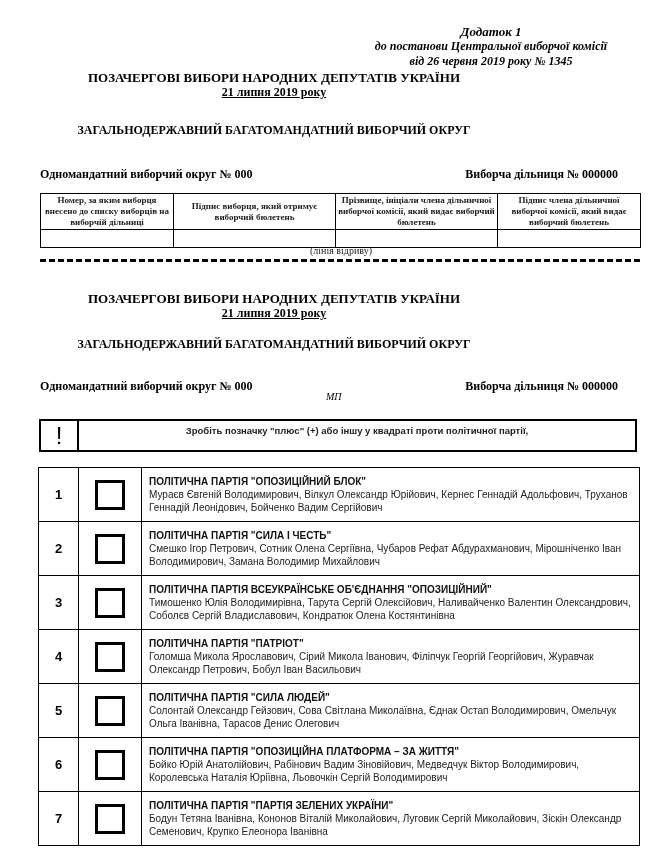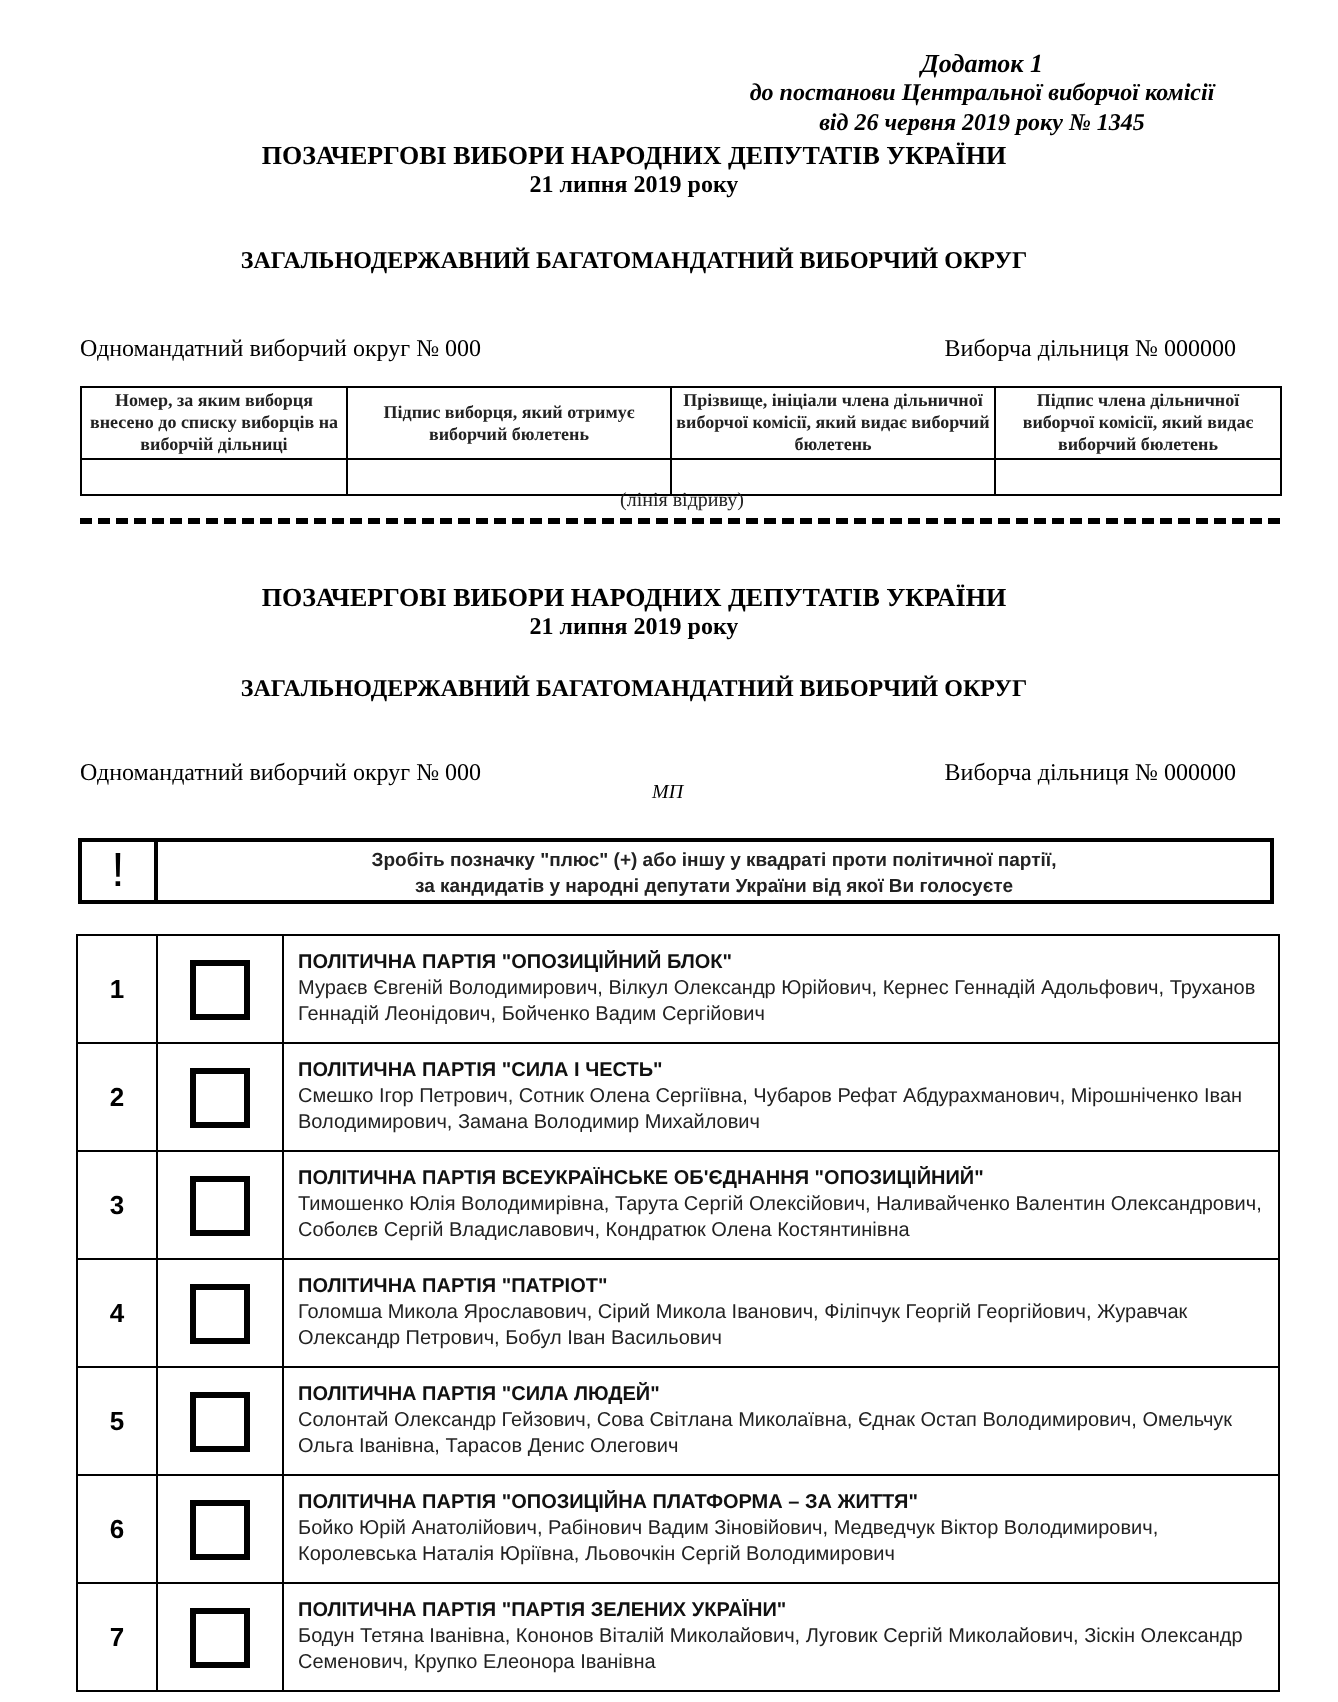--- a/index.html
+++ b/index.html
@@ -4,28 +4,28 @@
 <style>
   html, body { margin: 0; padding: 0; background: #ffffff; }
   body { width: 669px; height: 851px; position: relative; overflow: hidden; color: #000; }
   .serif { font-family: "Liberation Serif", "DejaVu Serif", serif; }
   .sans { font-family: "Liberation Sans", "DejaVu Sans", sans-serif; }
   .abs { position: absolute; }
 
   .appendix { right: 48px; top: 24px; text-align: center; font-style: italic; font-weight: bold; font-size: 12px; line-height: 15px; width: 260px; }
   .appendix .a1 { font-size: 13px; }
 
-  .center-block { left: 0; width: 548px; text-align: center; font-weight: bold; margin-left: 43px; }
+  .center-block { left: 0; width: 548px; text-align: center; font-weight: bold; }
   .title-main { font-size: 13px; line-height: 15px; }
-  .title-date { font-size: 12px; line-height: 15px; }
+  .title-date { font-size: 12px; line-height: 15px; text-decoration: underline; }
   .title-sub1 { font-size: 13px; line-height: 15px; }
   .title-sub2 { font-size: 12px; line-height: 14px; }
   .spaced { letter-spacing: 2px; font-size: 13.5px; }
 
-  .line-row { left: 40px; width: 578px; font-weight: normal; font-size: 12px; }
+  .line-row { left: 40px; width: 578px; font-weight: bold; font-size: 12px; }
   .line-row .left { float: left; }
   .line-row .right { float: right; }
 
   table.slip { position: absolute; left: 40px; top: 193px; width: 601px; border-collapse: collapse; }
   table.slip td { border: 1px solid #000; font-weight: bold; font-size: 9px; line-height: 11px; text-align: center; padding: 1px 2px; vertical-align: middle; color: #222; }
   table.slip tr.head td { height: 33px; }
   table.slip tr.blank td { height: 15px; }
 
   .tear-label { left: 310px; top: 245px; font-size: 10px; color: #222; font-family: Liberation Serif, serif; }
   .dash-line { left: 40px; top: 259px; width: 600px; height: 0; border-top: 3px dashed #000; }
@@ -96,21 +96,20 @@
 <div class="abs line-row serif" style="top:379px;">
   <span class="left">Одномандатний виборчий округ № 000</span>
   <span class="right">Виборча дільниця № 000000</span>
 </div>
 <div class="abs mp serif">МП</div>
 
 <div class="abs warning">
   <div class="excl">!</div>
   <div class="msg sans">
     <div>Зробіть позначку "плюс" (+) або іншу у квадраті проти політичної партії,</div>
-    <div>за кандидатів у народні депутати України від якої Ви голосуєте</div>
   </div>
 </div>
 
 <table class="ballot">
   <tbody id="party-rows">
       <tr>
         <td class="num">1</td>
         <td class="box"><span class="sq"></span></td>
         <td class="text">
           <div class="pname">ПОЛІТИЧНА ПАРТІЯ "ОПОЗИЦІЙНИЙ БЛОК"</div>

